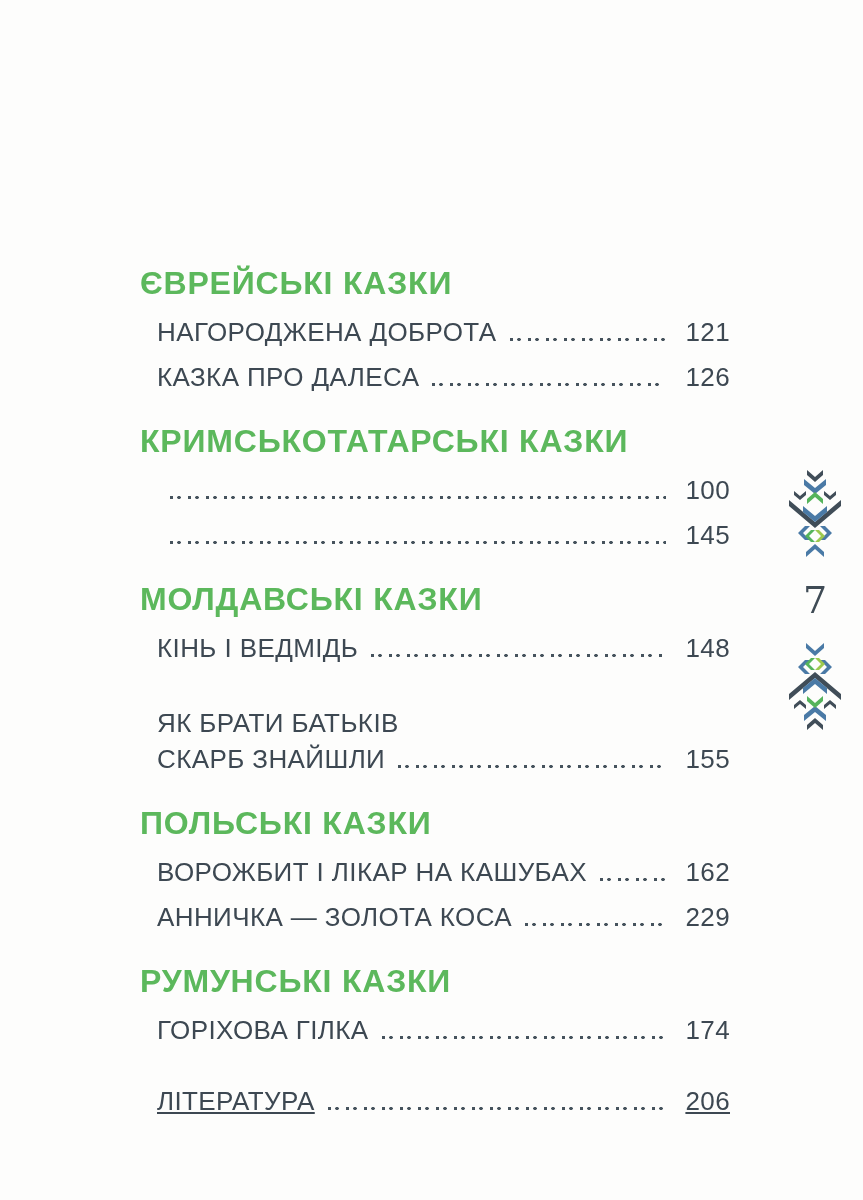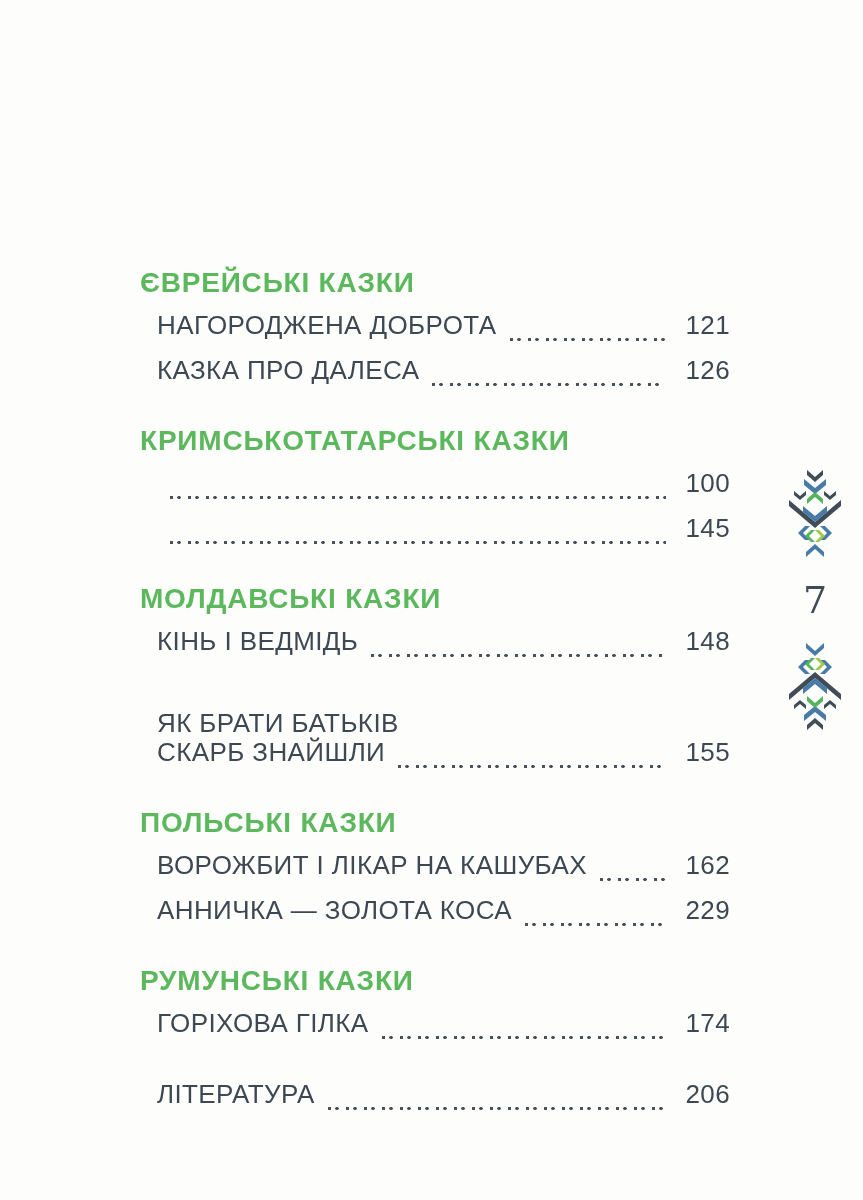--- a/index.html
+++ b/index.html
@@ -19,38 +19,39 @@
 
   
   .toc {
     position: absolute;
     left: 140px; top: 268px;
     width: 590px;
   }
   .toc-section { margin: 0 0 26px 0; }
   .section-title {
     margin: 0 0 12px 0;
-    font-size: 28px;
+    font-size: 32px;
     font-weight: bold;
     letter-spacing: 0.8px;
     line-height: 30px;
     color: #5cb85c;
   }
   .entry { padding-left: 17px; }
   .entry-pre-line {
     font-size: 26px;
     letter-spacing: 0.4px;
     color: #3d4852;
     height: 30px;
     line-height: 32px;
     white-space: nowrap;
     margin-top: 36px;
   }
   .entry-line {
     display: flex;
+    align-items: center;
     height: 45px;
     font-size: 26px;
     letter-spacing: 0.4px;
     color: #3d4852;
   }
   .entry-title { white-space: nowrap; }
   .dotted-leader {
     flex: 1;
     height: 45px;
     margin: 0 6px 0 10px;
@@ -59,21 +60,21 @@
       radial-gradient(circle at 10px 2.5px, #46535d 1.55px, rgba(0,0,0,0) 1.95px);
     background-size: 18px 5px;
     background-repeat: repeat-x;
     background-position: 2px 27px;
   }
   .entry-page {
     min-width: 58px;
     text-align: right;
     white-space: nowrap;
   }
-  .literature-entry { margin-top: 0; padding-left: 17px; }
+  .literature-entry { margin-top: 0; padding-left: 17px; text-decoration: underline; }
 
   
   .margin-rail {
     position: absolute;
     left: 784px; top: 470px;
     width: 62px;
     display: flex;
     flex-direction: column;
     align-items: center;
   }

